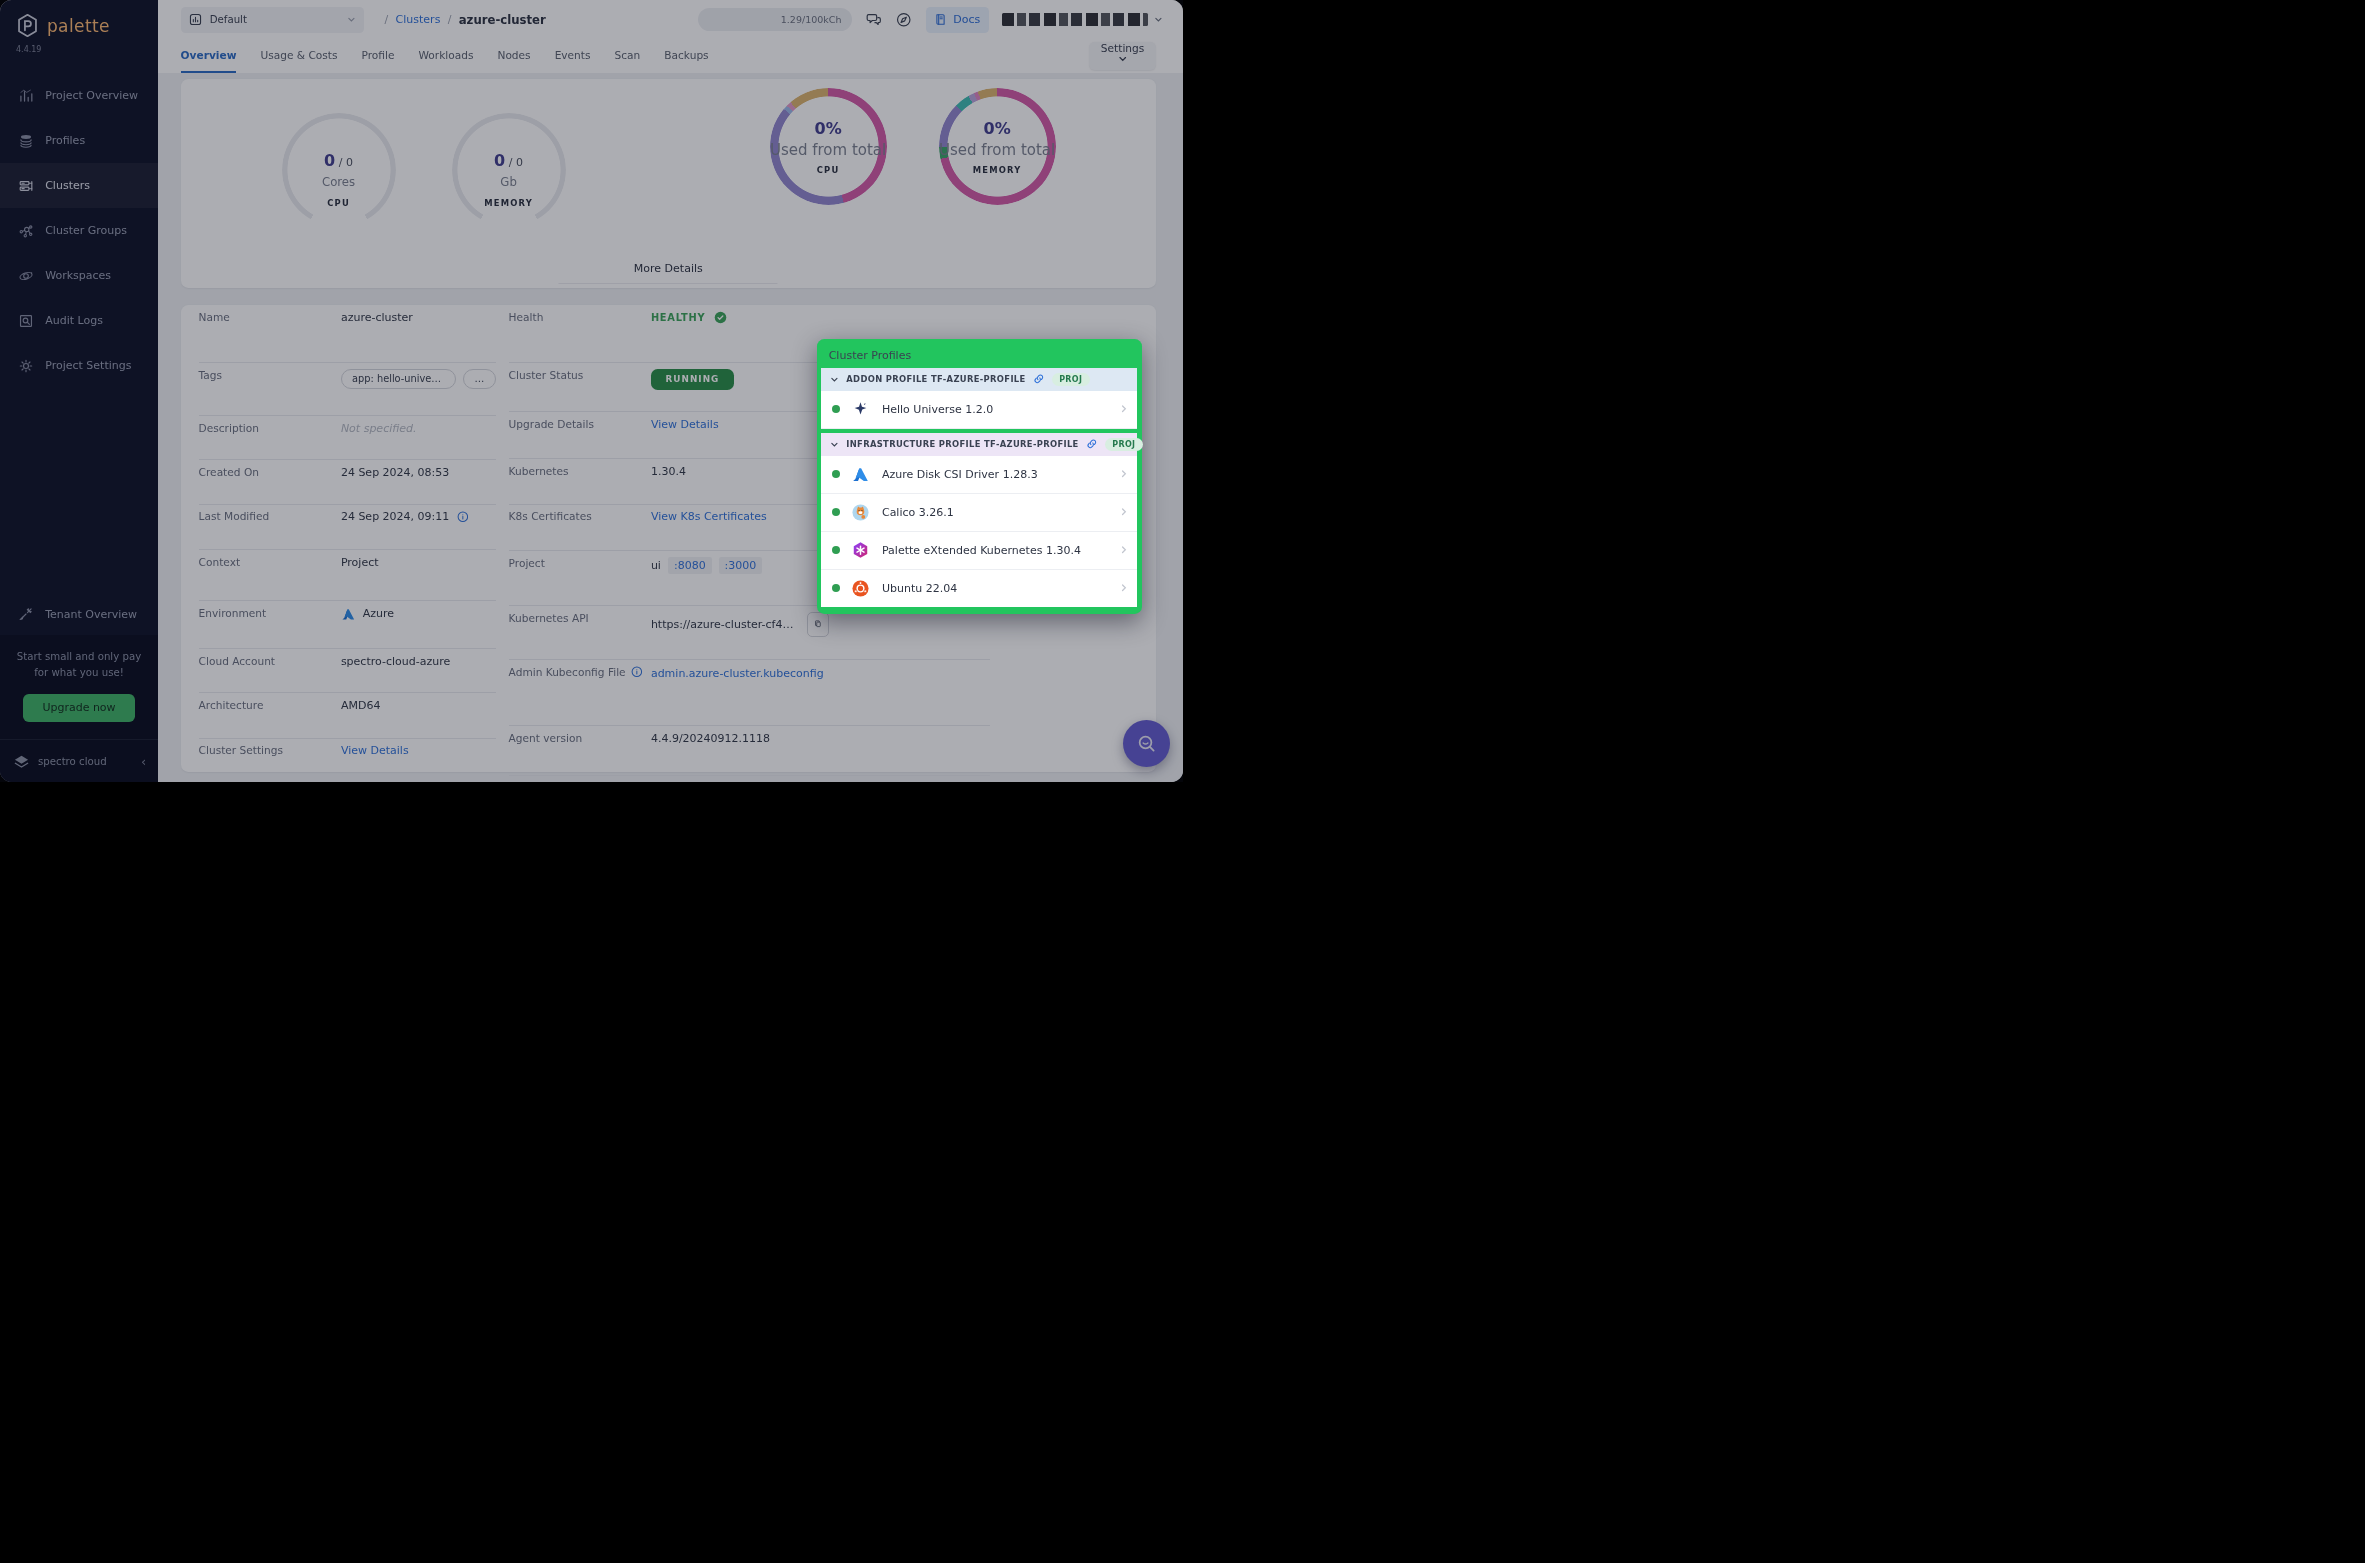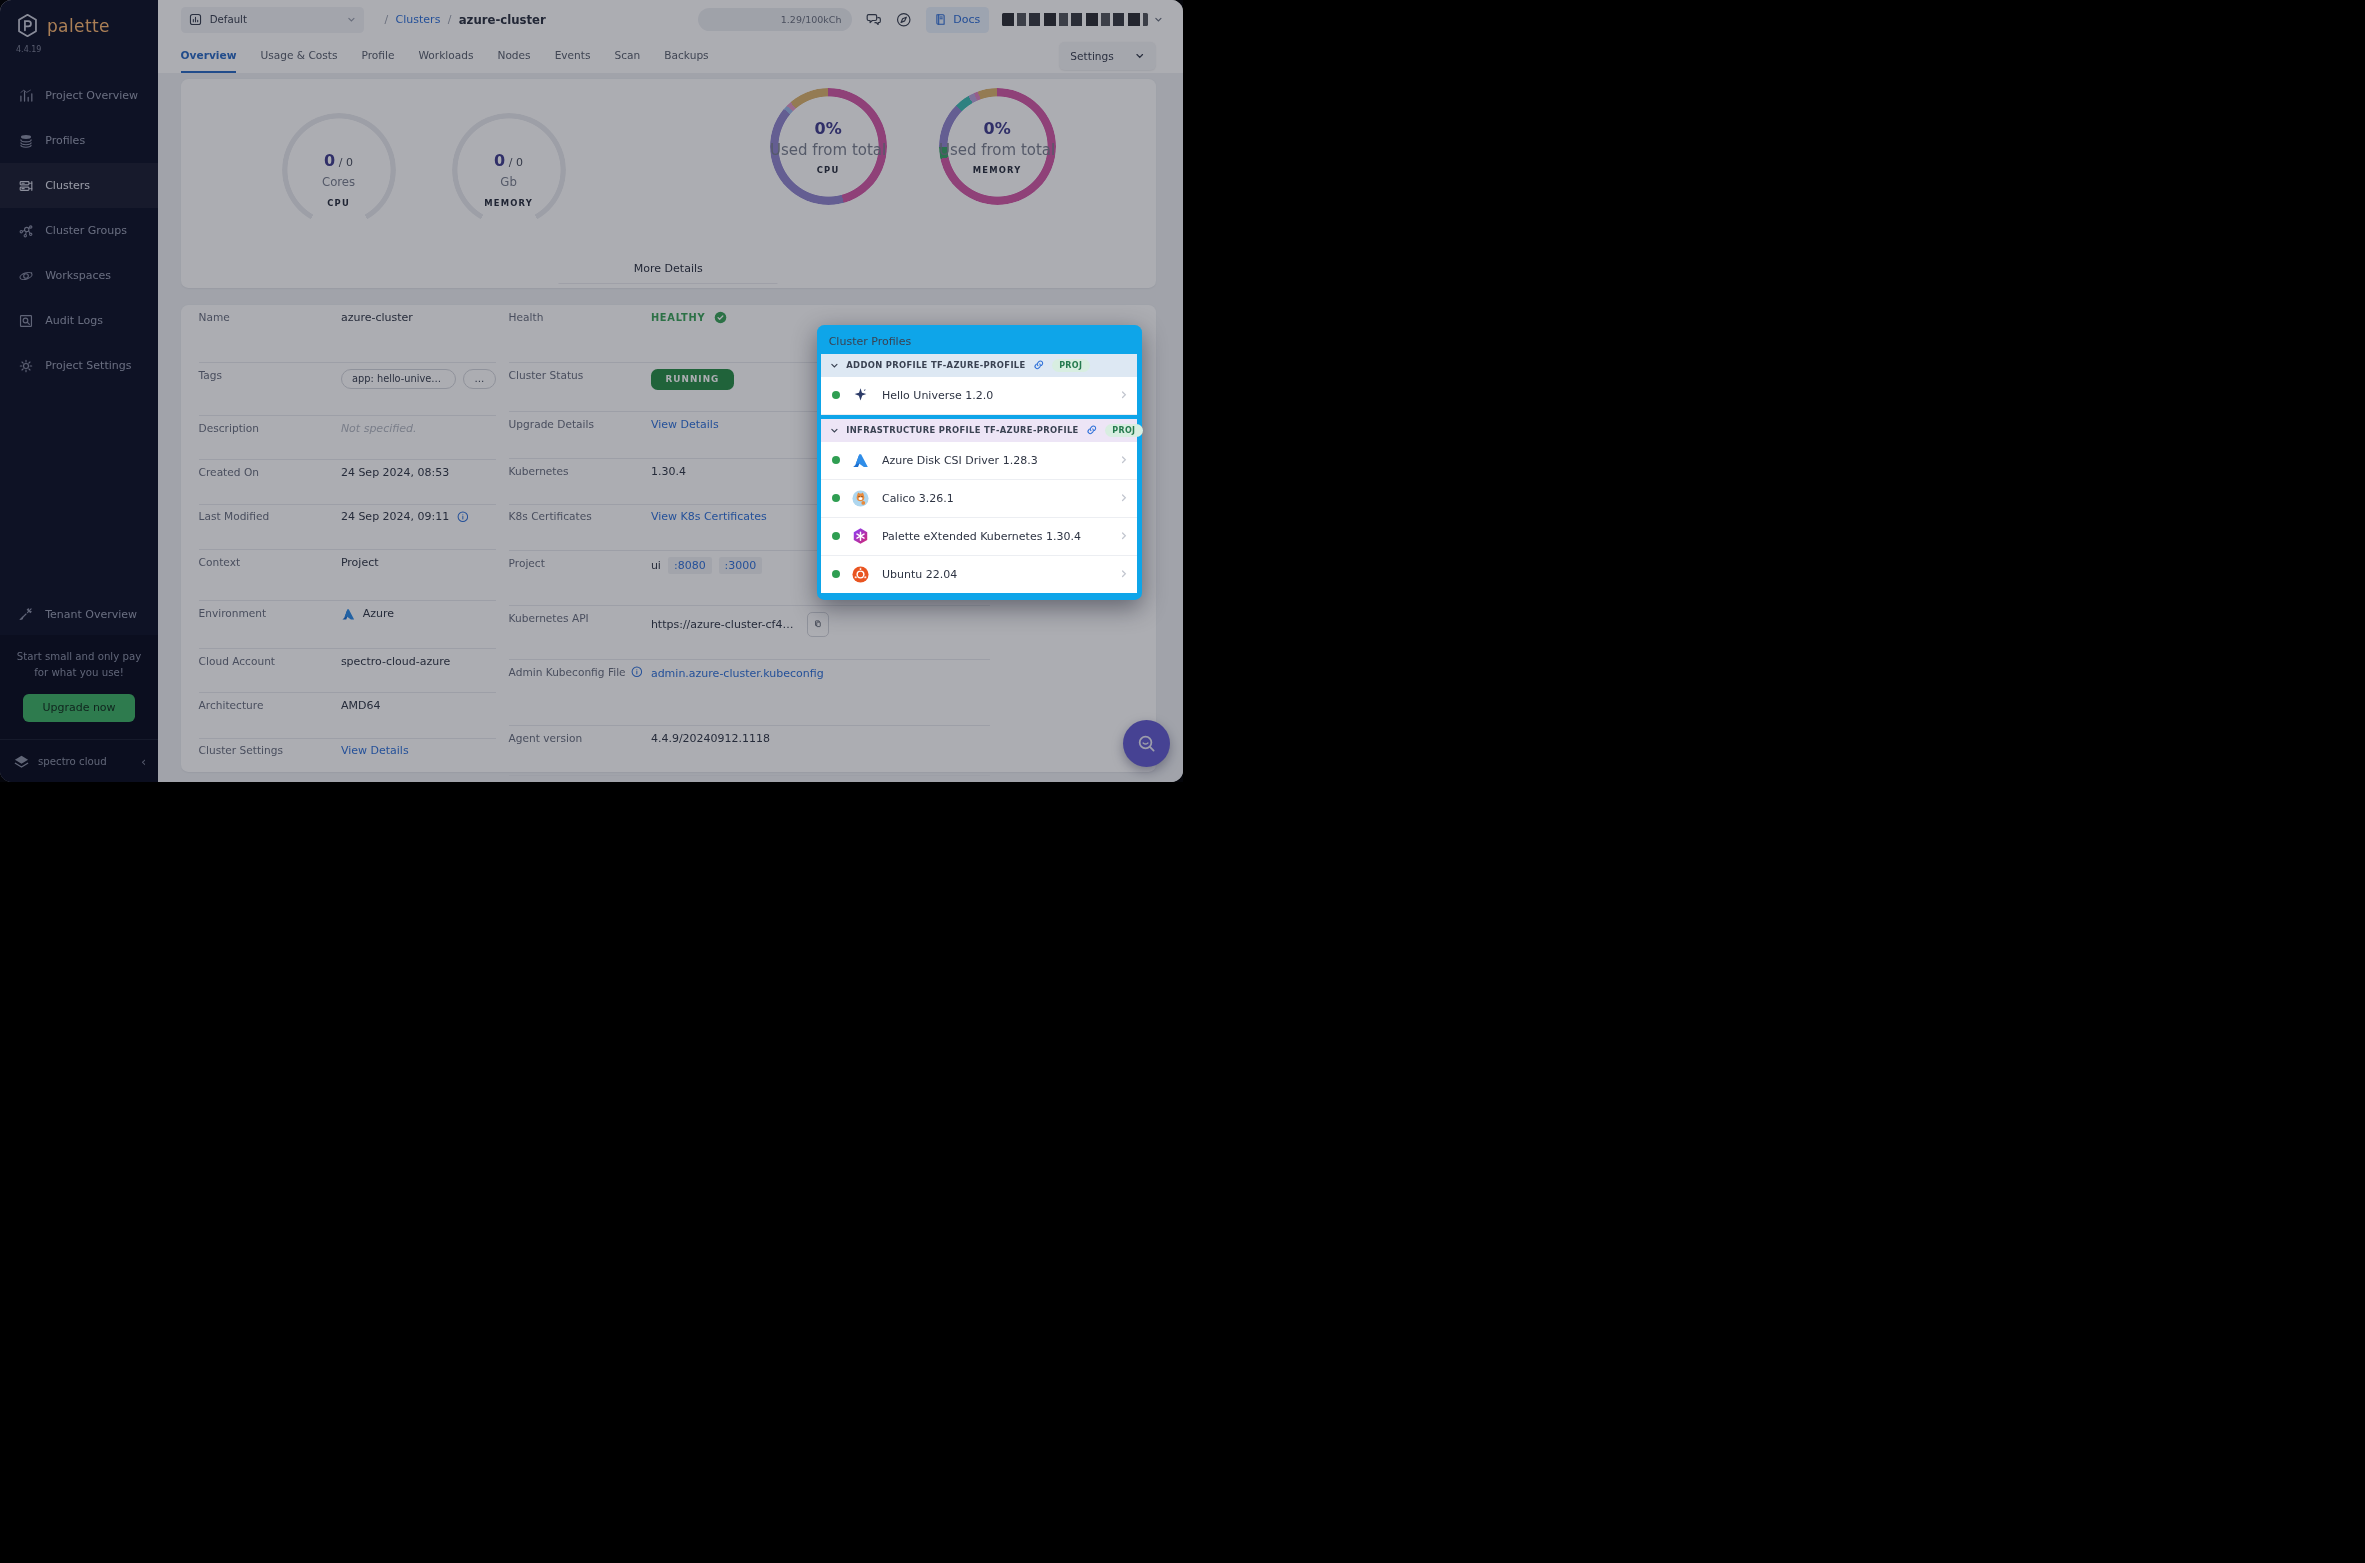--- a/index.html
+++ b/index.html
@@ -35,21 +35,21 @@
   .top-right{margin-left:auto;display:flex;align-items:center;gap:13px;}
   .usage-pill{width:143px;height:23px;background:#eceef2;border-radius:11.7px;font-size:9.5px;color:#6b7280;display:flex;align-items:center;justify-content:flex-end;padding-right:10.2px;}
   .tb-icon{width:17.5px;height:17.5px;color:#3a4252;cursor:pointer;}
   .docs-btn{background:#e9f1fc;border-radius:4.4px;height:26px;display:flex;align-items:center;gap:5.8px;padding:0 8.8px;color:#2f6fd6;font-size:11px;cursor:pointer;}
   .account{display:flex;align-items:center;gap:5.8px;cursor:pointer;}
   .redacted{width:146px;height:13px;border-radius:1.5px;background:repeating-linear-gradient(90deg,#2f3138 0 11.7px,rgba(255,255,255,0) 11.7px 15.3px,#55585f 15.3px 24px,rgba(255,255,255,0) 24px 27px,#3a3d45 27px 38px,rgba(255,255,255,0) 38px 42px);}
   .tabs{height:34px;background:#fff;display:flex;align-items:stretch;padding:0 27px 0 22.6px;gap:24px;}
   .tab{display:flex;align-items:center;font-size:10.6px;color:#5b6270;border-bottom:2.2px solid transparent;cursor:pointer;white-space:nowrap;}
   .tab.active{color:#2d6cc4;border-color:#2d6cc4;font-weight:600;}
   .tabs-right{margin-left:auto;display:flex;align-items:center;}
-  .settings-btn{background:#f5f6f8;border-radius:5.8px;height:28px;display:flex;align-items:center;gap:21px;padding:0 11.7px;font-size:10.6px;color:#3b4252;cursor:pointer;box-shadow:0 0.7px 1.5px rgba(16,24,40,.08);}
+  .settings-btn{background:#f5f6f8;border-radius:5.8px;height:28px;display:flex;align-items:center;gap:0;padding:0 11.7px;font-size:10.6px;color:#3b4252;cursor:pointer;box-shadow:0 0.7px 1.5px rgba(16,24,40,.08);flex-direction:column;}
   
   .content{flex:1;background:#eef0f3;padding:5.8px 27px 0 22.6px;position:relative;min-height:0;}
   .card{background:#fff;border-radius:7.3px;box-shadow:0 0.7px 1.5px rgba(16,24,40,.05);}
   .card.summary{height:209px;position:relative;}
   .gauge{position:absolute;width:114px;height:114px;}
   .gauge .ring{position:absolute;inset:0;border-radius:50%;background:conic-gradient(#e9eaee 0 150deg,transparent 150deg 210deg,#e9eaee 210deg 360deg);-webkit-mask:radial-gradient(closest-side,transparent calc(100% - 5.8px),#000 calc(100% - 5.1px));mask:radial-gradient(closest-side,transparent calc(100% - 5.8px),#000 calc(100% - 5.1px));}
   .gauge .stack{position:absolute;inset:0;display:flex;flex-direction:column;align-items:center;justify-content:center;padding-top:19px;}
   .big-num{font-size:16px;font-weight:700;color:#43408f;}
   .num-row{display:flex;align-items:baseline;gap:3.6px;}
   .num-sep,.num-total{font-size:11px;color:#4b5160;}
@@ -75,21 +75,21 @@
   .pill{border:0.7px solid #d4d6dc;border-radius:11.7px;padding:3.6px 10.2px;font-size:9.8px;color:#3b4252;white-space:nowrap;}
   .pill.ellip{max-width:108px;overflow:hidden;text-overflow:ellipsis;}
   .healthy{color:#3da45c;font-weight:700;font-size:9.8px;letter-spacing:.08em;display:flex;align-items:center;gap:9px;}
   .running-btn{background:#2b8f49;color:#fff;border:none;border-radius:6.6px;font-size:8.8px;font-weight:700;letter-spacing:.12em;padding:5.8px 14.6px;font-family:inherit;cursor:pointer;}
   .port-chip{background:#f0f1f4;border-radius:2.2px;padding:2.2px 5.8px;color:#3273d9;cursor:pointer;font-size:11px;}
   .trunc{max-width:149px;overflow:hidden;text-overflow:ellipsis;white-space:nowrap;}
   .copy-btn{width:22px;height:25px;border:0.7px solid #d4d6dc;border-radius:5.1px;background:#fff;display:flex;align-items:center;justify-content:center;cursor:pointer;}
   .wrap-val{max-width:175px;line-height:1.5;}
   
   .overlay{position:absolute;inset:0;background:rgba(13,16,30,0.34);z-index:40;}
-  .profiles-panel{position:absolute;left:817px;top:325px;width:316px;background:#0ea5e9;border-radius:7.3px;box-shadow:0 7.3px 25px rgba(10,14,30,.45);z-index:50;padding:4.4px 4.4px 7.3px 4.4px;}
+  .profiles-panel{position:absolute;left:817px;top:339px;width:316px;background:#22c55e;border-radius:7.3px;box-shadow:0 7.3px 25px rgba(10,14,30,.45);z-index:50;padding:4.4px 4.4px 7.3px 4.4px;}
   .pp-title{font-size:11px;color:#3a4252;padding:5.8px 5.8px 5.8px 7.3px;}
   .pp-header{display:flex;align-items:center;gap:7.3px;height:22.6px;padding:0 8.8px;}
   .pp-header.addon{background:#dde8f3;}
   .pp-header.infra{background:#ede5f6;}
   .pp-header .htext{font-size:8.4px;font-weight:700;letter-spacing:.04em;color:#3a4252;white-space:nowrap;}
   .badge{background:#d8eee1;color:#257a4e;font-size:8px;font-weight:700;letter-spacing:.04em;padding:2.2px 7.3px;border-radius:7.3px;}
   .pp-item{display:flex;align-items:center;height:37px;padding:0 8.8px 0 10.2px;background:#fff;border-bottom:0.7px solid #eceef2;cursor:pointer;}
   .pp-item:last-child{border-bottom:none;}
   .dot{width:8px;height:8px;border-radius:50%;background:#2f9e52;flex:0 0 8px;}
   .pp-ic{width:19px;height:19px;margin-left:11.7px;flex:0 0 19px;}

